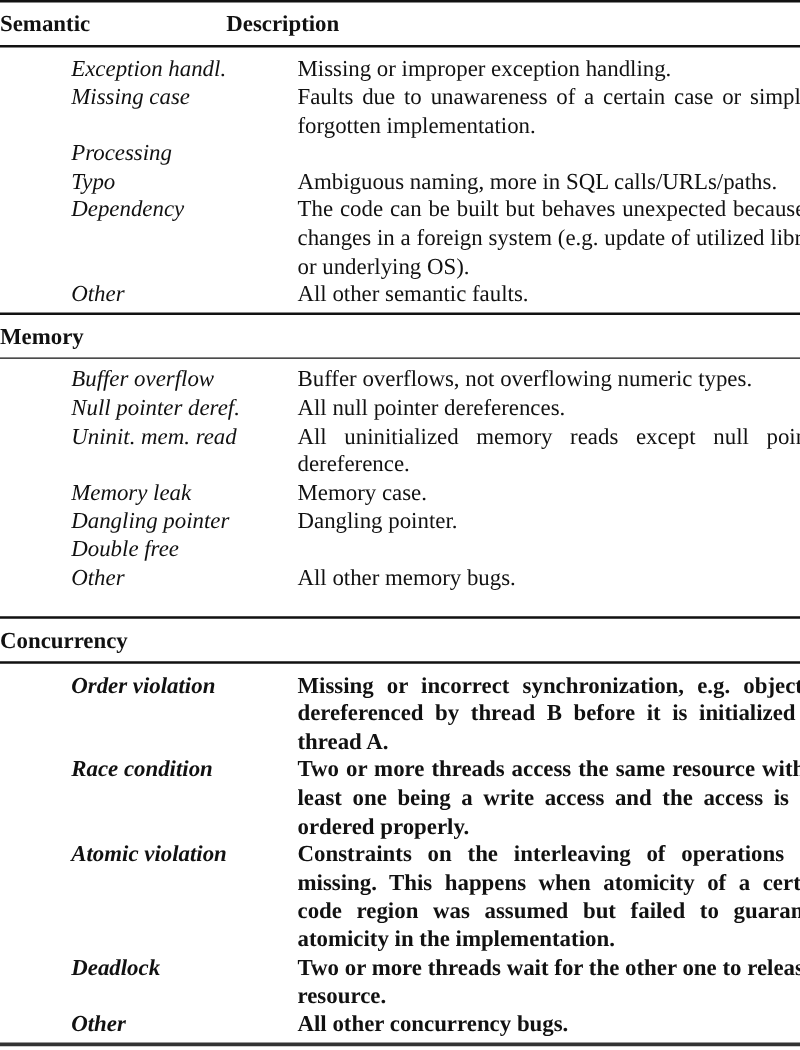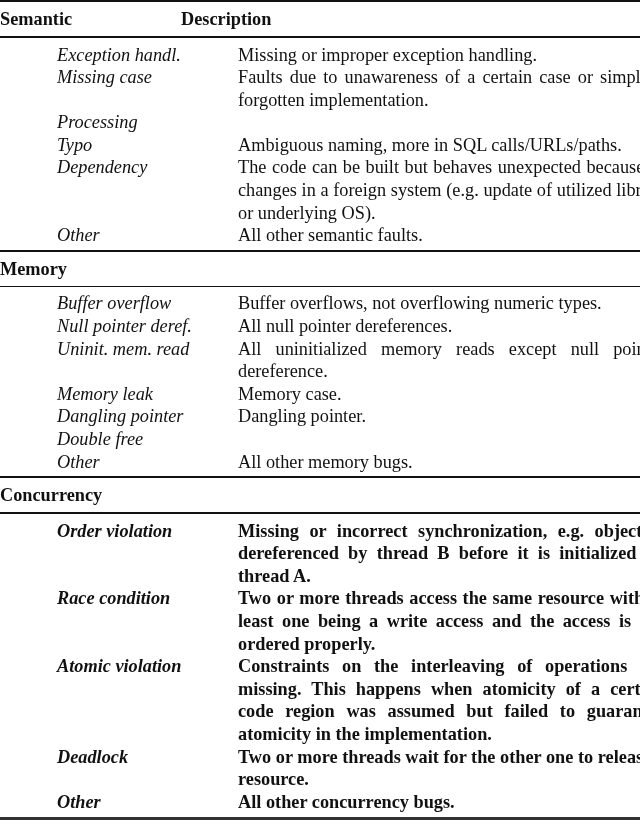--- a/index.html
+++ b/index.html
@@ -69,21 +69,21 @@
       <div class="desc last-left">All other semantic faults.</div>
     </div>
   </div>
 
   <div class="rule"></div>
   <div class="hdr">
     <div class="c1">Memory</div>
   </div>
   <div class="rule thin"></div>
 
-  <div class="section" style="padding-top:5px;padding-bottom:3px;">
+  <div class="section" style="padding-top:5px;padding-bottom:20px;">
     <div class="row">
       <div class="term">Buffer overflow</div>
       <div class="desc last-left">Buffer overflows, not overflowing numeric types.</div>
     </div>
     <div class="row">
       <div class="term">Null pointer deref.</div>
       <div class="desc last-left">All null pointer dereferences.</div>
     </div>
     <div class="row">
       <div class="term">Uninit. mem. read</div>

